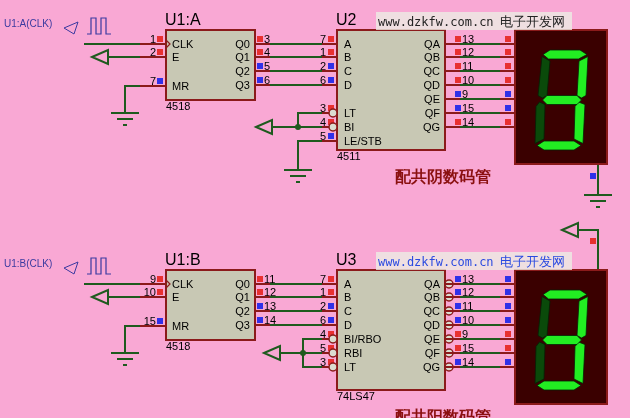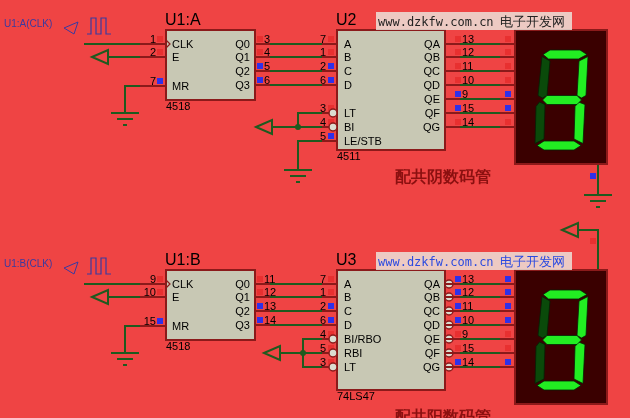--- a/index.html
+++ b/index.html
@@ -1,16 +1,16 @@
 <!DOCTYPE html>
 <html><head>
 <meta charset="utf-8">
 <style>
   html,body{margin:0;padding:0;background:#dcdcd0;}
-  #stage{position:relative;width:630px;height:418px;overflow:hidden;background:#ef4444;}
+  #stage{position:relative;width:630px;height:418px;overflow:hidden;background:#f9a8d4;}
   svg{position:absolute;left:0;top:0;}
   .pin{font-family:"Liberation Sans",sans-serif;font-size:11px;fill:#000;}
   .ref{font-family:"Liberation Sans",sans-serif;font-size:16px;fill:#000;}
   .part{font-family:"Liberation Sans",sans-serif;font-size:11px;fill:#000;}
   .gen{font-family:"Liberation Sans",sans-serif;font-size:10px;fill:#3a3aa0;}
   .wm{font-family:"DejaVu Sans Mono",monospace;font-size:12px;}
   .wmcn{font-family:"DejaVu Sans",sans-serif;font-size:13px;}
   .cap{font-family:"DejaVu Serif",serif;font-size:16px;fill:#8b1010;font-weight:bold;}
 </style>
 </head>

